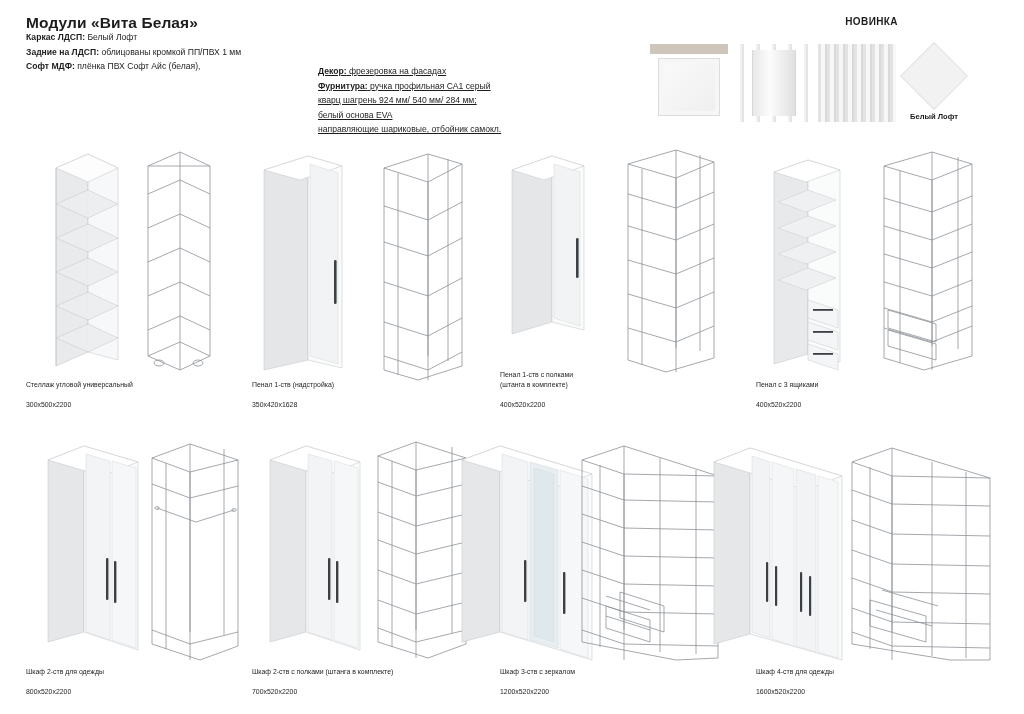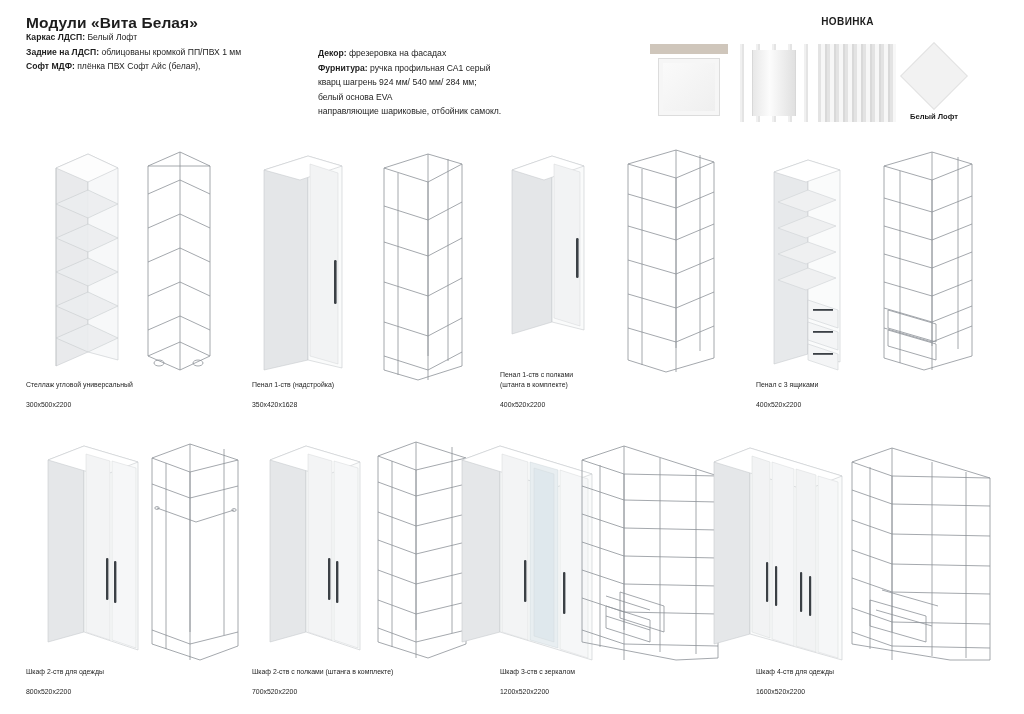--- a/index.html
+++ b/index.html
@@ -15,20 +15,21 @@
     position: relative;
     overflow: hidden;
   }
 
   
   .header {
     position: absolute;
     left: 0; top: 0;
     width: 896px;
     height: 140px;
+    padding-left: 24px;
   }
   .page-title {
     position: absolute;
     left: 26px;
     top: 14px;
     font-size: 15.5px;
     font-weight: bold;
     letter-spacing: 0.1px;
   }
   .novinka {
@@ -38,21 +39,21 @@
     font-size: 10px;
     font-weight: bold;
     letter-spacing: 0.4px;
   }
   .spec-col {
     position: absolute;
     font-size: 8.6px;
     line-height: 14.6px;
   }
   .spec-col.left { left: 26px; top: 30px; width: 290px; }
-  .spec-col.right { left: 318px; top: 46px; width: 320px; }
+  .spec-col.right { left: 318px; top: 64px; width: 320px; text-decoration: underline; }
   .spec-line { white-space: nowrap; }
   .spec-line b { font-weight: bold; }
 
   
   .swatches {
     position: absolute;
     left: 650px;
     top: 44px;
     display: flex;
     gap: 6px;

